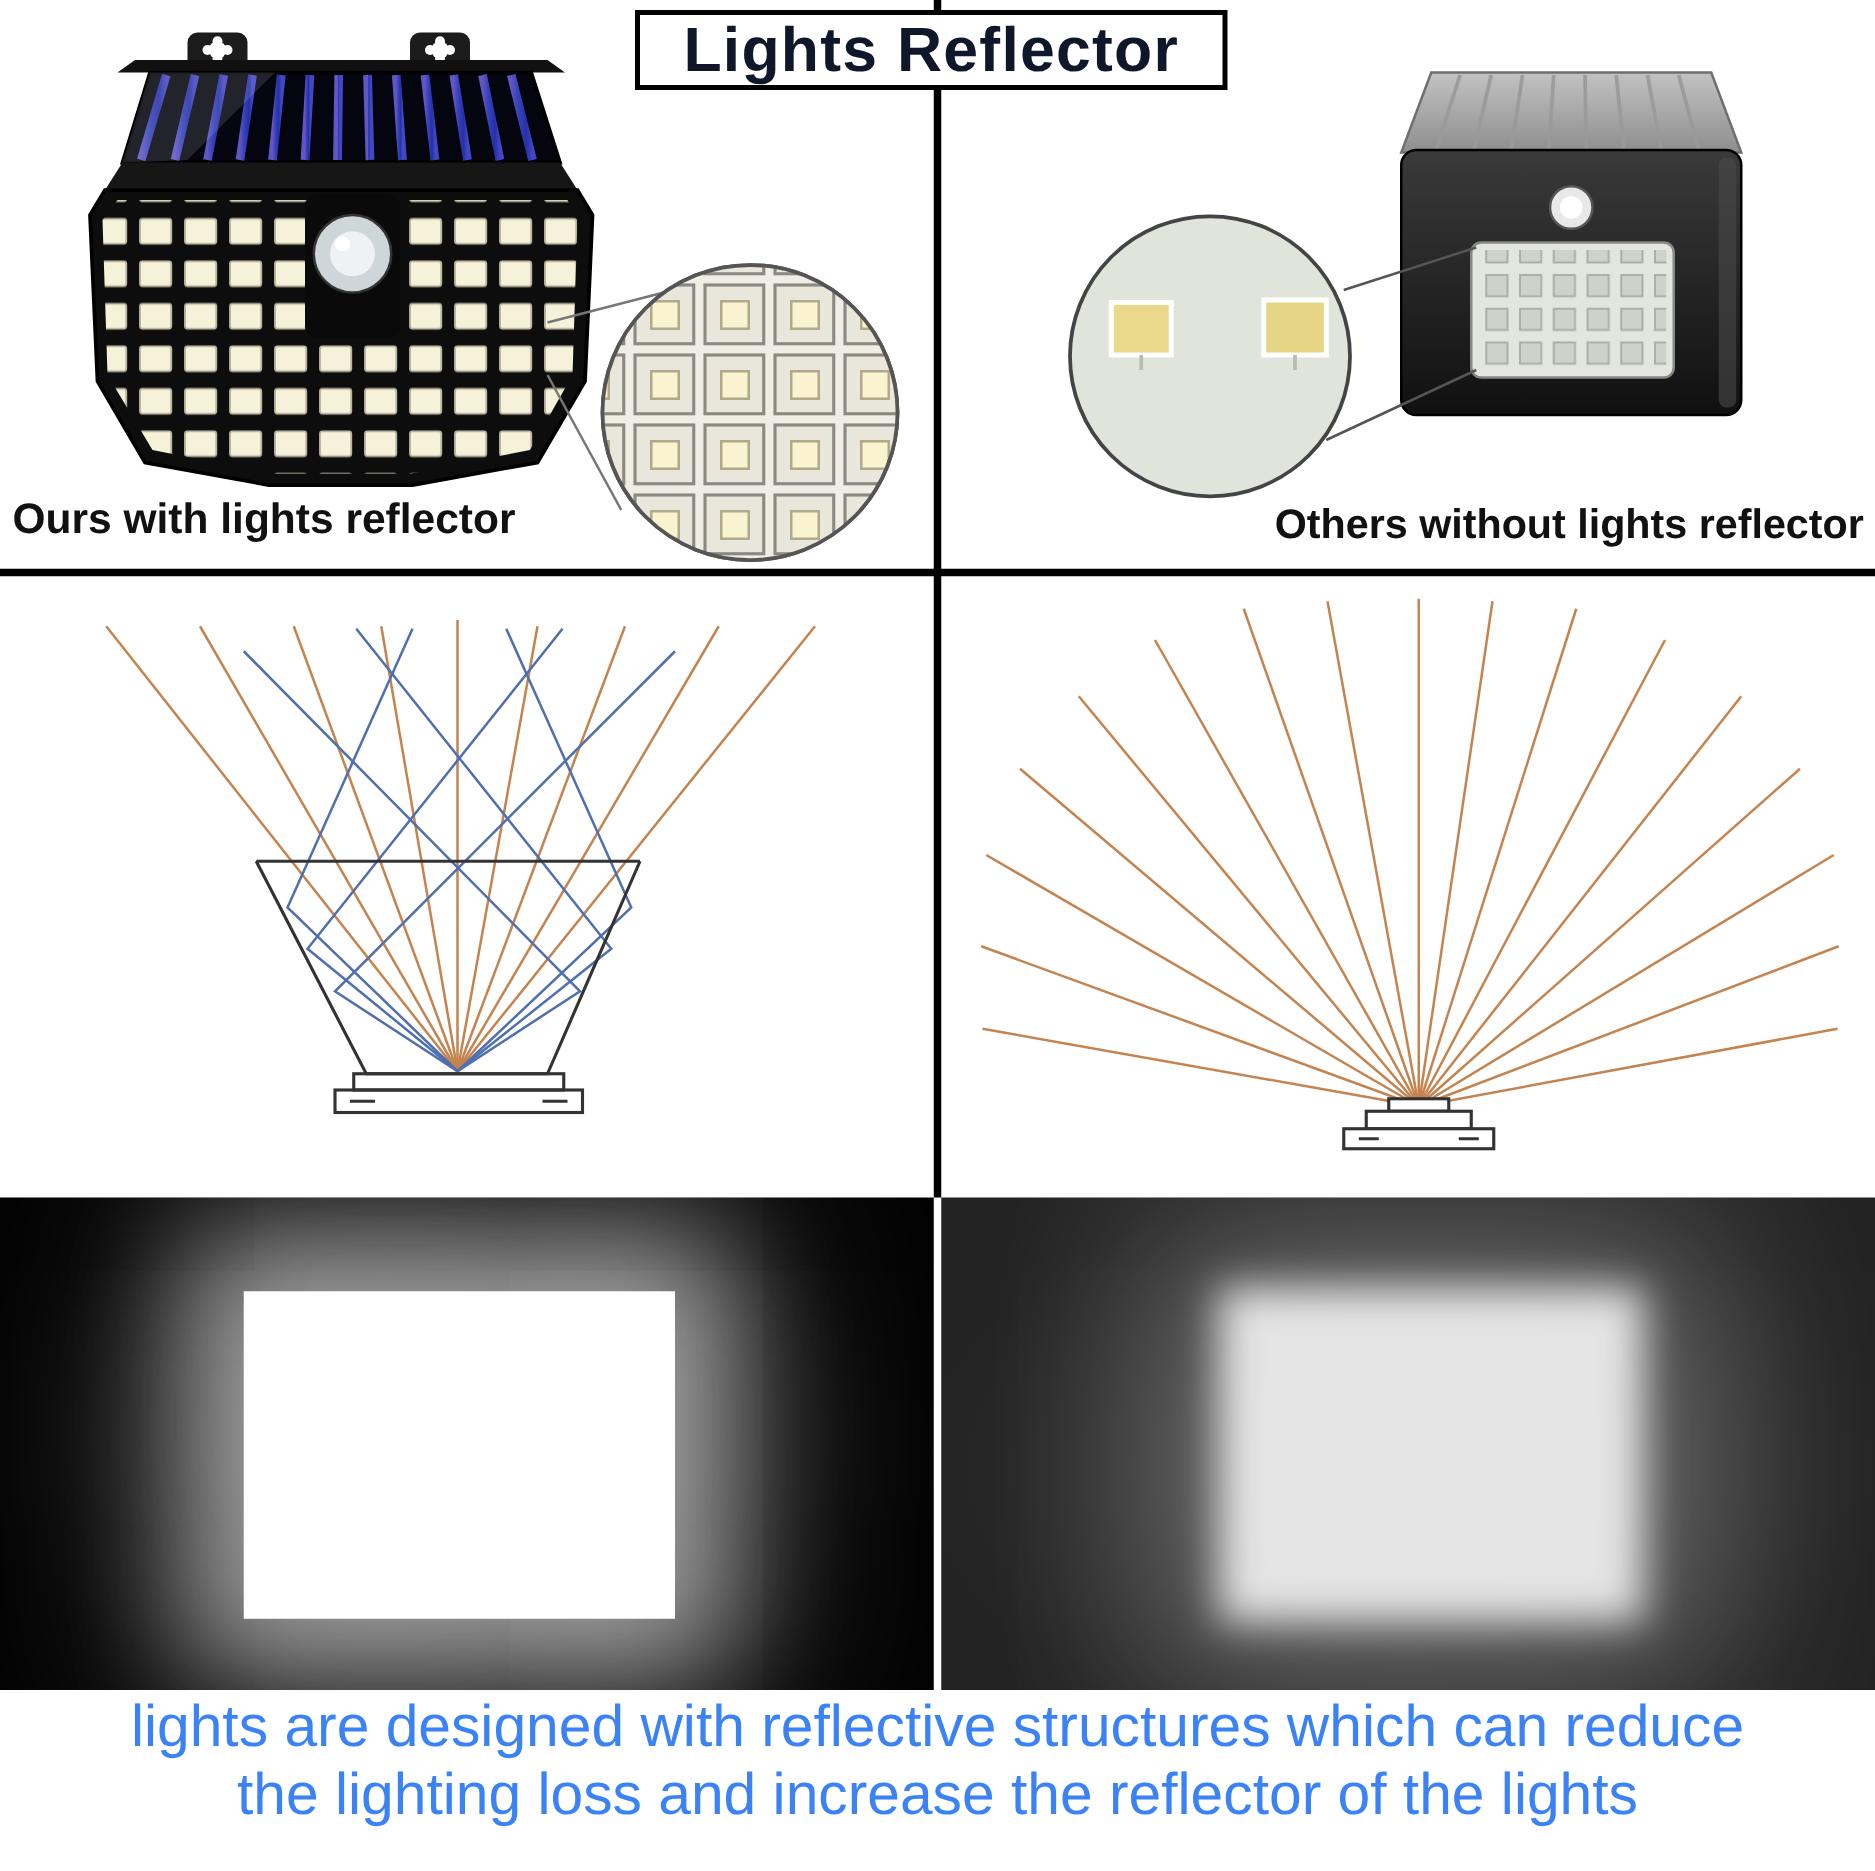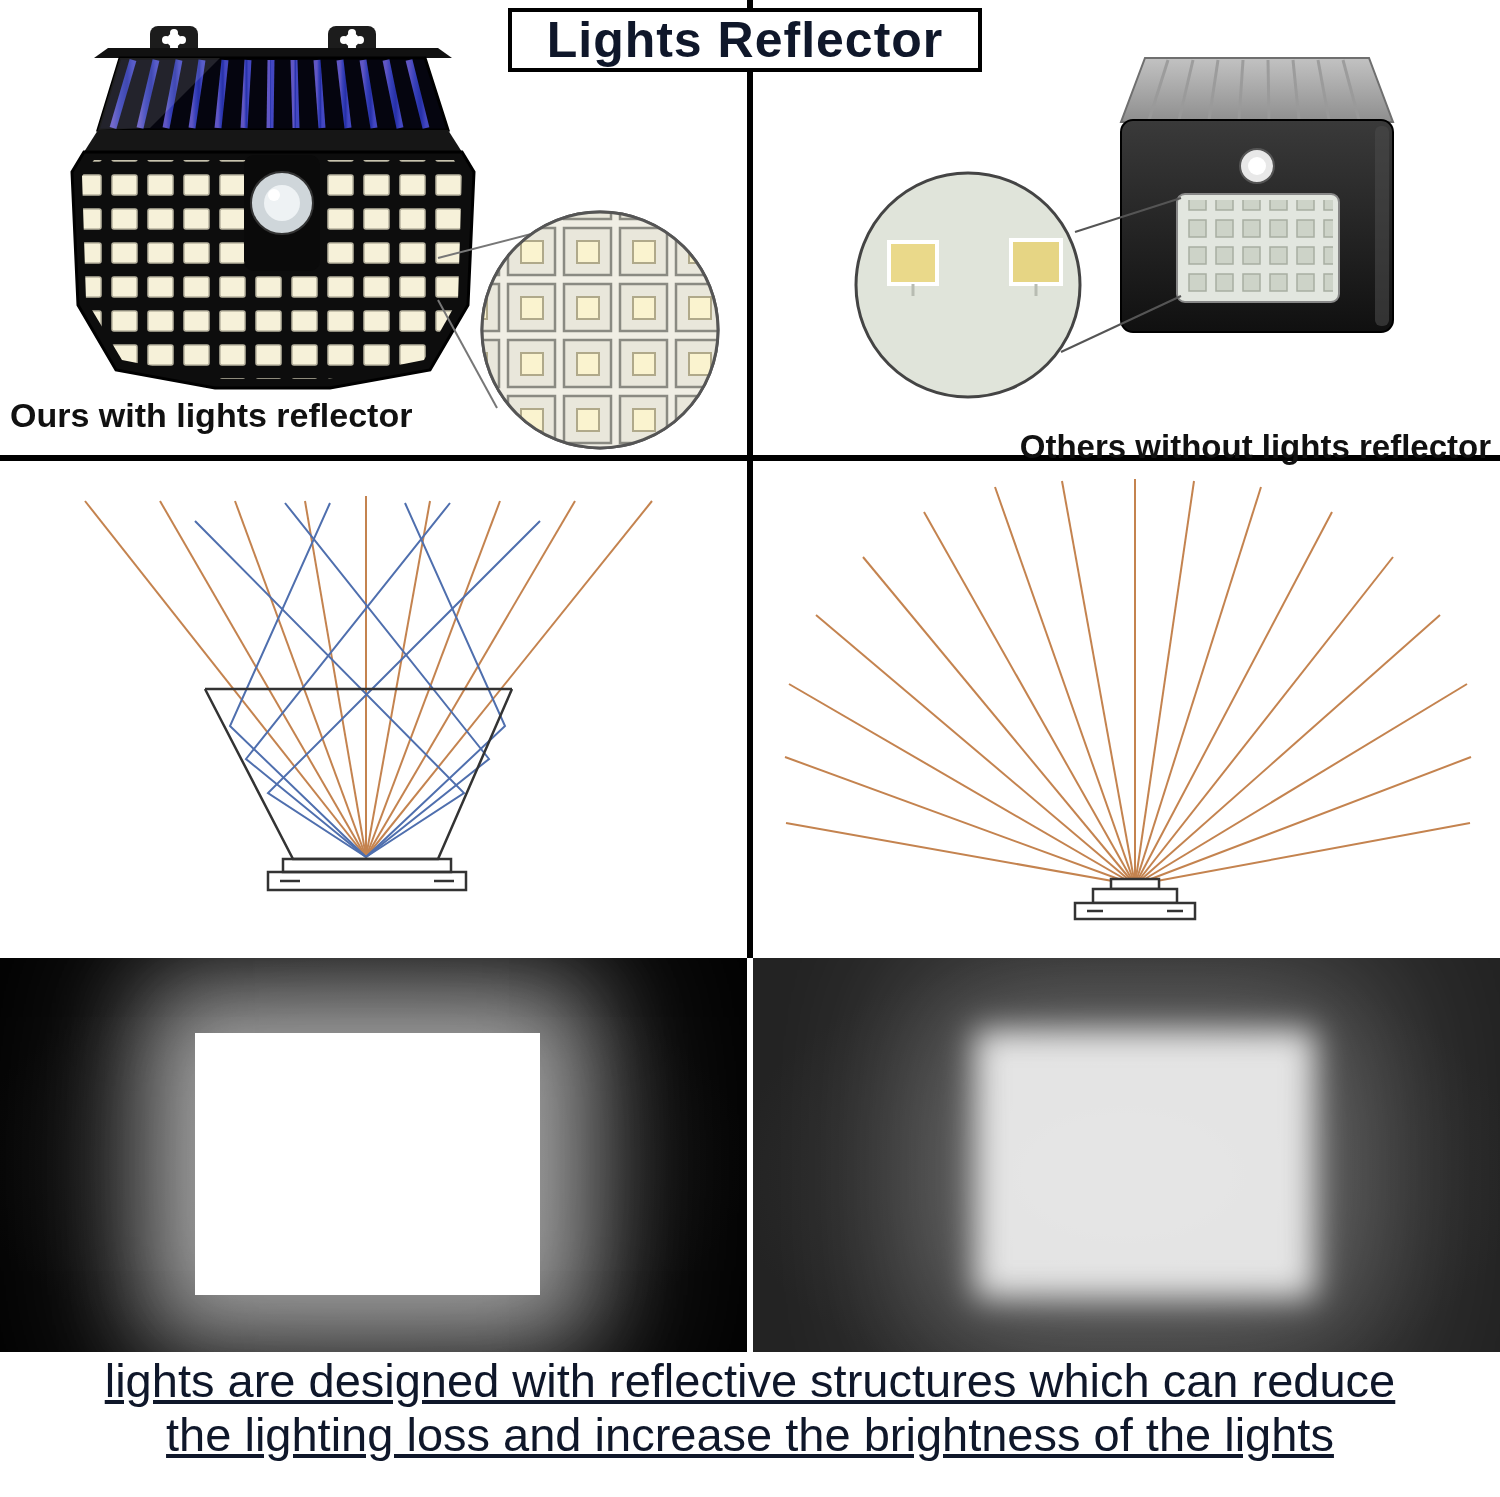--- a/index.html
+++ b/index.html
@@ -21,21 +21,21 @@
   .title-box span { font-size:50px; font-weight:bold; color:#0f172a; letter-spacing:1px; }
   
   .cell-top-left  { position:absolute; left:0; top:0; width:747px; height:455px;padding-left:24px; }
   .cell-top-right { position:absolute; left:753px; top:0; width:747px; height:455px; }
   .cell-top-left svg, .cell-top-right svg { position:absolute; left:0; top:0; }
   .label-left {
     position:absolute; left:10px; top:396px; font-size:34px; font-weight:bold; color:#111; z-index:2;
   }
   .label-right {
     position:absolute; left:233px; top:400px; width:505px; text-align:right;
-    font-size:33px; font-weight:bold; color:#111; z-index:2;margin-top:28px;
+    font-size:33px; font-weight:bold; color:#111; z-index:2;
   }
   
   .cell-mid-left  { position:absolute; left:0; top:461px; width:747px; height:497px; }
   .cell-mid-right { position:absolute; left:753px; top:461px; width:747px; height:497px; }
   
   .dark-left {
     position:absolute; left:0; top:958px; width:747px; height:394px;
     background:radial-gradient(ellipse at 48% 52%, #151515 0%, #000 75%);
     overflow:hidden;
   }
@@ -50,21 +50,21 @@
     overflow:hidden;
   }
   .dark-right .dim-square {
     position:absolute; left:222px; top:72px; width:340px; height:268px;
     background:#f4f4f4; opacity:0.92; filter:blur(16px);
     box-shadow:0 0 140px 60px rgba(255,255,255,0.30);
   }
   
   .caption {
     position:absolute; left:0; top:1354px; width:1500px; height:143px;
-    text-align:center; color:#0f172a;text-decoration:underline;
+    text-align:center; color:#3b82f6;
   }
   .caption div { font-size:47px; line-height:1.14; }
 </style>
 </head>
 <body>
 
 <div class="page">
 
   <div class="divider-v"></div>
   <div class="divider-h"></div>
@@ -274,16 +274,16 @@
 
   <div class="dark-left">
     <div class="bright-square"></div>
   </div>
   <div class="dark-right">
     <div class="dim-square"></div>
   </div>
 
   <div class="caption">
     <div>lights are designed with reflective structures  which can reduce</div>
-    <div>the lighting loss and increase the brightness of the lights</div>
+    <div>the lighting loss and increase the reflector of the lights</div>
   </div>
 
 </div>
 
 </body></html>

